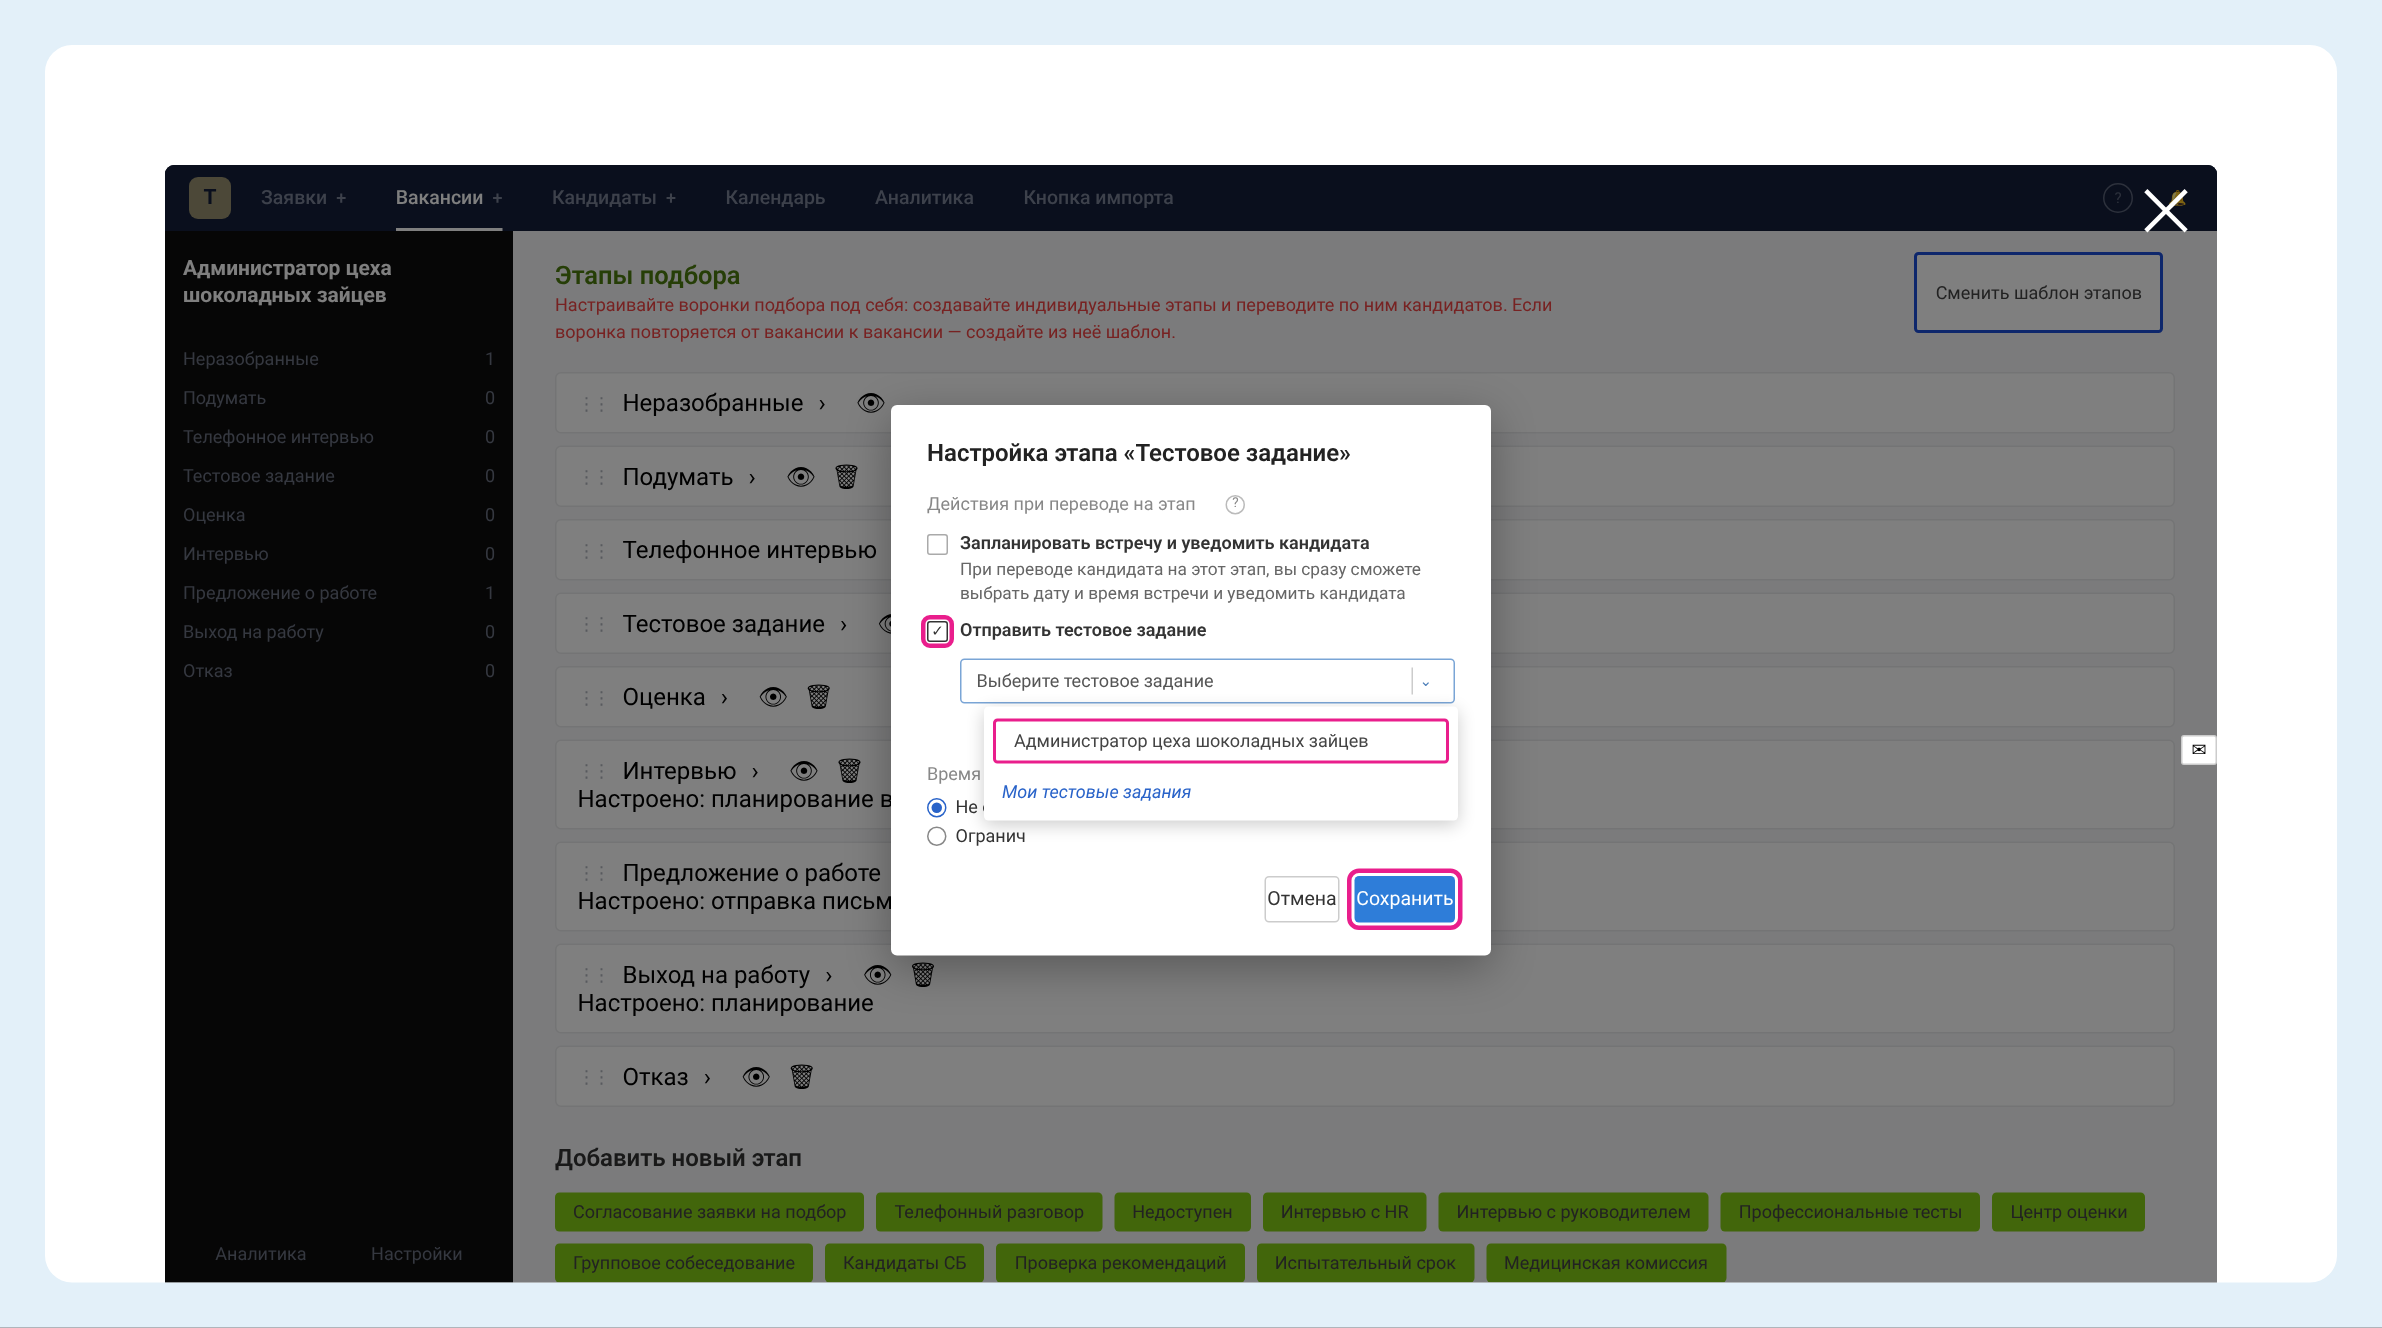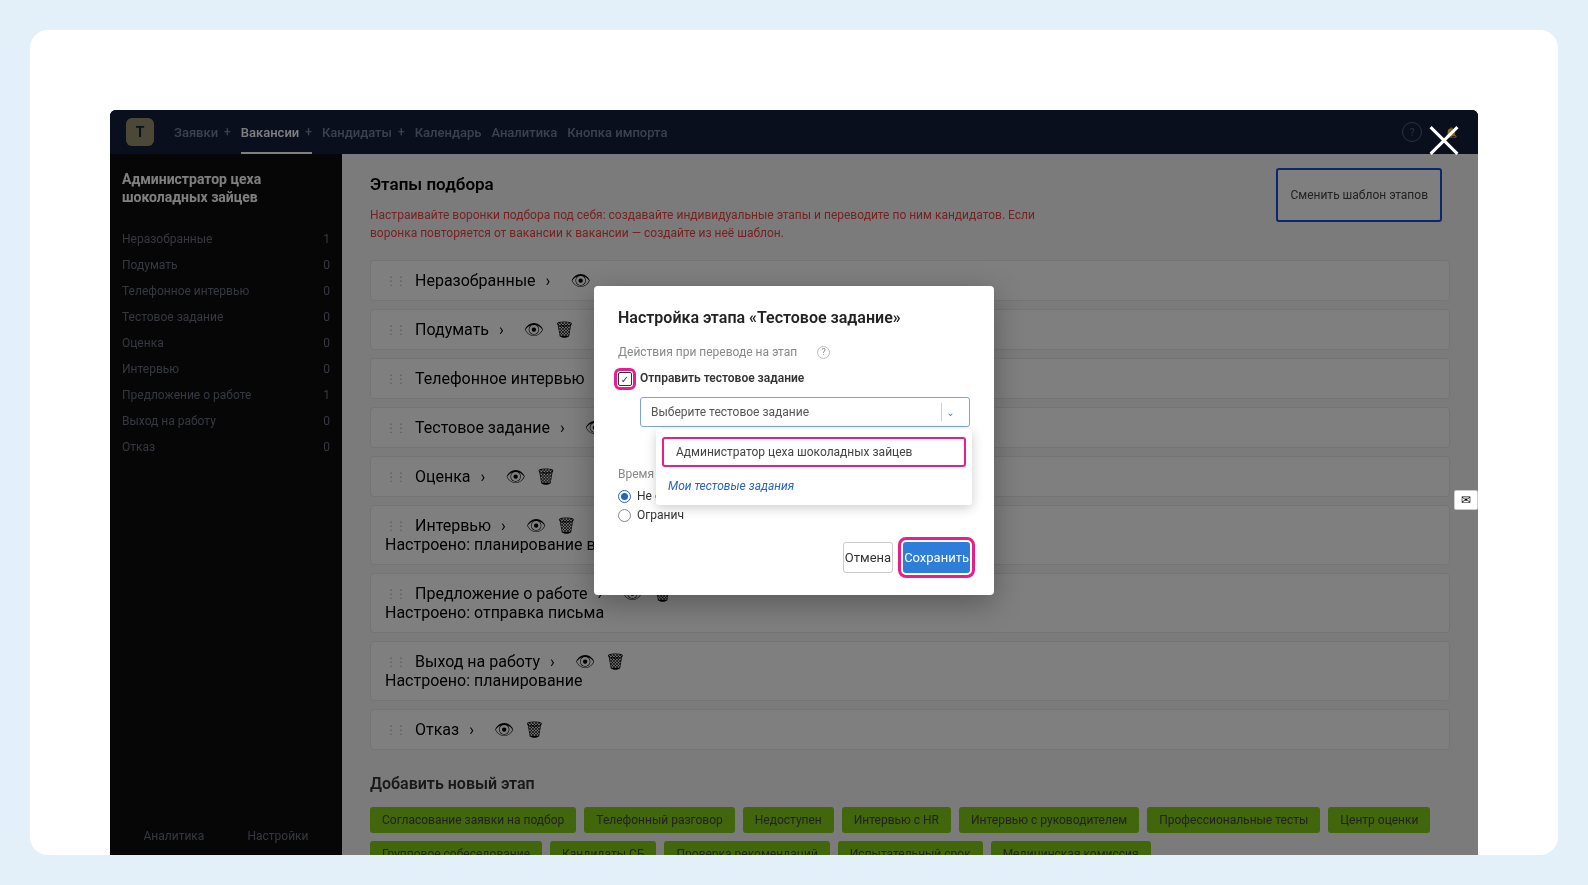--- a/index.html
+++ b/index.html
@@ -14,35 +14,35 @@
 .nav-spacer { flex: 1; }
 .nav-icon { width: 20px; height: 20px; border: 1.5px solid #5a6278; border-radius: 50%; display: flex; align-items: center; justify-content: center; font-size: 10px; color: #5a6278; }
 .body { display: flex; height: calc(100% - 44px); }
 .sidebar { width: 232px; background: #0d0d0d; padding: 16px 12px; color: #fff; }
 .sb-title { font-size: 14px; font-weight: 700; color: #fff; line-height: 1.3; margin-bottom: 20px; }
 .sb-item { display: flex; justify-content: space-between; font-size: 12px; color: #6a7080; padding: 6px 0; cursor: pointer; }
 .sb-item .cnt { color: #6a7080; }
 .sb-footer { position: absolute; bottom: 12px; left: 12px; width: 208px; display: flex; justify-content: space-around; }
 .sb-footer a { color: #6a7080; font-size: 12px; }
 .main { flex: 1; background: #f6f7f8; padding: 20px 28px; position: relative; overflow: hidden; }
-.main h1 { font-size: 17px; font-weight: 600; color: #000000; margin-bottom: 12px; }
+.main h1 { font-size: 17px; font-weight: 600; color: #4d7c0f; margin-bottom: 0; }
 .main .desc { font-size: 12px; color: #ef4444; line-height: 1.5; max-width: 700px; margin-bottom: 18px; }
 .btn-outline { position: absolute; top: 14px; right: 36px; font-size: 12px; padding: 18px 12px; border: 2px solid #1d4ed8; border-radius: 3px; background: #fff; color: #444; cursor: pointer; }
 .drag { color: #b0b4bd; font-size: 12px; letter-spacing: -2px; }
 .stage-wrap { border: 1px solid #e8e9eb; background:#fff; border-radius:4px; margin-bottom:8px; padding: 10px 14px; }
 .stage-wrap .row { display: flex; align-items: center; gap: 10px; }
 .sec-title { font-size: 16px; font-weight: 600; color: #333; margin: 24px 0 14px; }
 .chips { display: flex; flex-wrap: wrap; gap: 8px; }
 .chip { background: #84cc16; color: #444; font-size: 12px; padding: 6px 12px; border-radius: 3px; cursor: pointer; text-align: center; }
 .overlay { position: absolute; inset: 0; background: rgba(0,0,0,0.5); }
 .close-x { position: absolute; top: 90px; right: 95px; width: 38px; height: 38px; cursor: pointer; z-index: 10; }
 .close-x::before, .close-x::after { content: ''; position: absolute; top: 50%; left: 0; width: 100%; height: 3px; background: #fff; }
 .close-x::before { transform: rotate(45deg); }
 .close-x::after { transform: rotate(-45deg); }
-.modal { position: absolute; top: 256px; left: 50%; transform: translateX(-50%); width: 400px; background: #fff; border-radius: 4px; box-shadow: 0 8px 30px rgba(0,0,0,0.3); padding: 22px 24px; z-index: 5; }
+.modal { position: absolute; top: 240px; left: 50%; transform: translateX(-50%); width: 400px; background: #fff; border-radius: 4px; box-shadow: 0 8px 30px rgba(0,0,0,0.3); padding: 22px 24px; z-index: 5; }
 .modal h2 { font-size: 16px; font-weight: 600; color: #222; margin-bottom: 18px; }
 .modal .label { font-size: 12px; color: #888; margin-bottom: 12px; display: flex; align-items: center; gap: 20px; }
 .help { width: 13px; height: 13px; border: 1px solid #bbb; border-radius: 50%; font-size: 9px; display: inline-flex; align-items: center; justify-content: center; color: #888; }
 .cbrow { display: flex; gap: 8px; margin-bottom: 10px; font-size: 12px; }
 .cb { width: 14px; height: 14px; border: 1px solid #aaa; border-radius: 2px; flex-shrink: 0; margin-top: 1px; background: #fff; display:flex; align-items:center; justify-content:center; }
 .cb.checked { border-color: #333; }
 .cb.checked::after { content: '✓'; font-size: 10px; color: #333; }
 .cb.hl { outline: 3px solid #e91e8c; outline-offset: 1px; }
 .cbrow .txt b { font-weight: 600; color: #333; display: block; margin-bottom: 2px; }
 .cbrow .txt span { color: #666; font-size: 11.5px; line-height: 1.4; display: block; }
@@ -65,21 +65,21 @@
 .btn-save { background: #2e7dd9; color: #fff; border: none; outline: 3px solid #e91e8c; outline-offset: 2px; }
 .mail-badge { position: absolute; right: 80px; top: 460px; width: 24px; height: 20px; background: #fff; border: 1px solid #ccc; border-radius: 2px; display: flex; align-items: center; justify-content: center; font-size: 12px; z-index: 3; }
 </style>
 </head>
 <body>
 
 <div class="frame">
   <div class="inner">
     <div class="topnav">
       <div class="logo">T</div>
-      <div id="nav-items" style="display:flex;gap:10px;">
+      <div id="nav-items" style="display:flex;gap:33px;">
           <div class="nav-item">Заявки<span class="nav-plus">+</span></div>
           <div class="nav-item active">Вакансии<span class="nav-plus">+</span></div>
           <div class="nav-item">Кандидаты<span class="nav-plus">+</span></div>
           <div class="nav-item">Календарь</div>
           <div class="nav-item">Аналитика</div>
           <div class="nav-item">Кнопка импорта</div>
         </div>
       <div class="nav-spacer"></div>
       <div class="nav-icon">?</div>
       <div class="nav-icon" style="border:none;">🔔</div>
@@ -251,20 +251,27 @@
   <div class="close-x"></div>
   <div class="mail-badge">✉</div>
 
   <div class="modal">
     <h2>Настройка этапа «Тестовое задание»</h2>
     <div class="label">
       <span>Действия при переводе на этап</span>
       <span class="help">?</span>
     </div>
     <div class="cbrow">
+      <div class="cb"></div>
+      <div class="txt">
+        <b>Запланировать встречу и уведомить кандидата</b>
+        <span>При переводе кандидата на этот этап, вы сразу сможете выбрать дату и время встречи и уведомить кандидата</span>
+      </div>
+    </div>
+    <div class="cbrow">
       <div class="cb checked hl"></div>
       <div class="txt">
           <b>Отправить тестовое задание</b>
         </div>
     </div>
     <div class="select">
       <div class="select-box">
         <span>Выберите тестовое задание</span>
         <span class="chev">⌄</span>
       </div>

